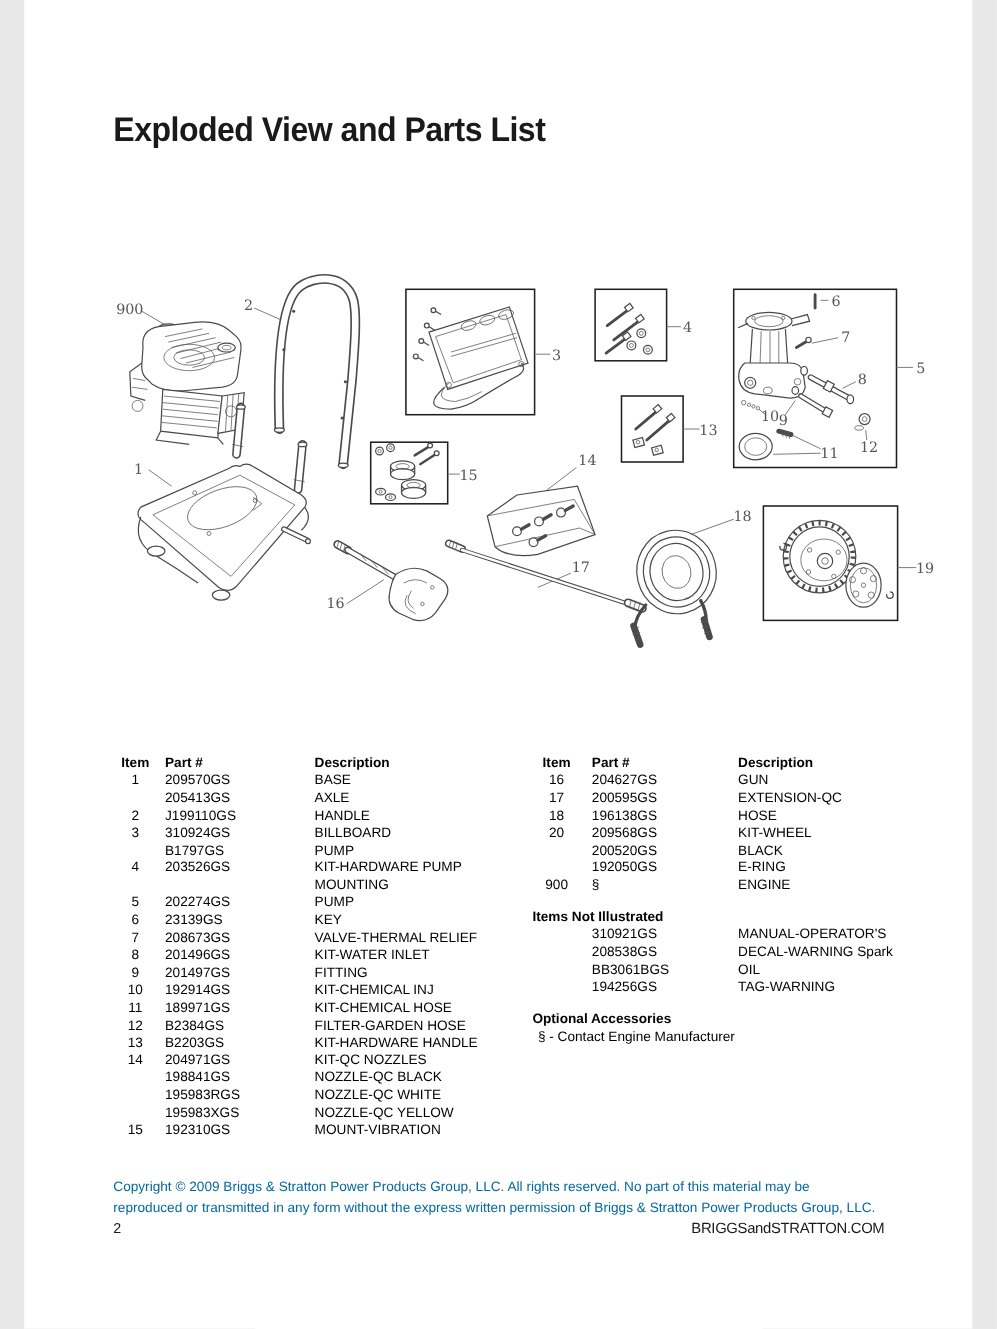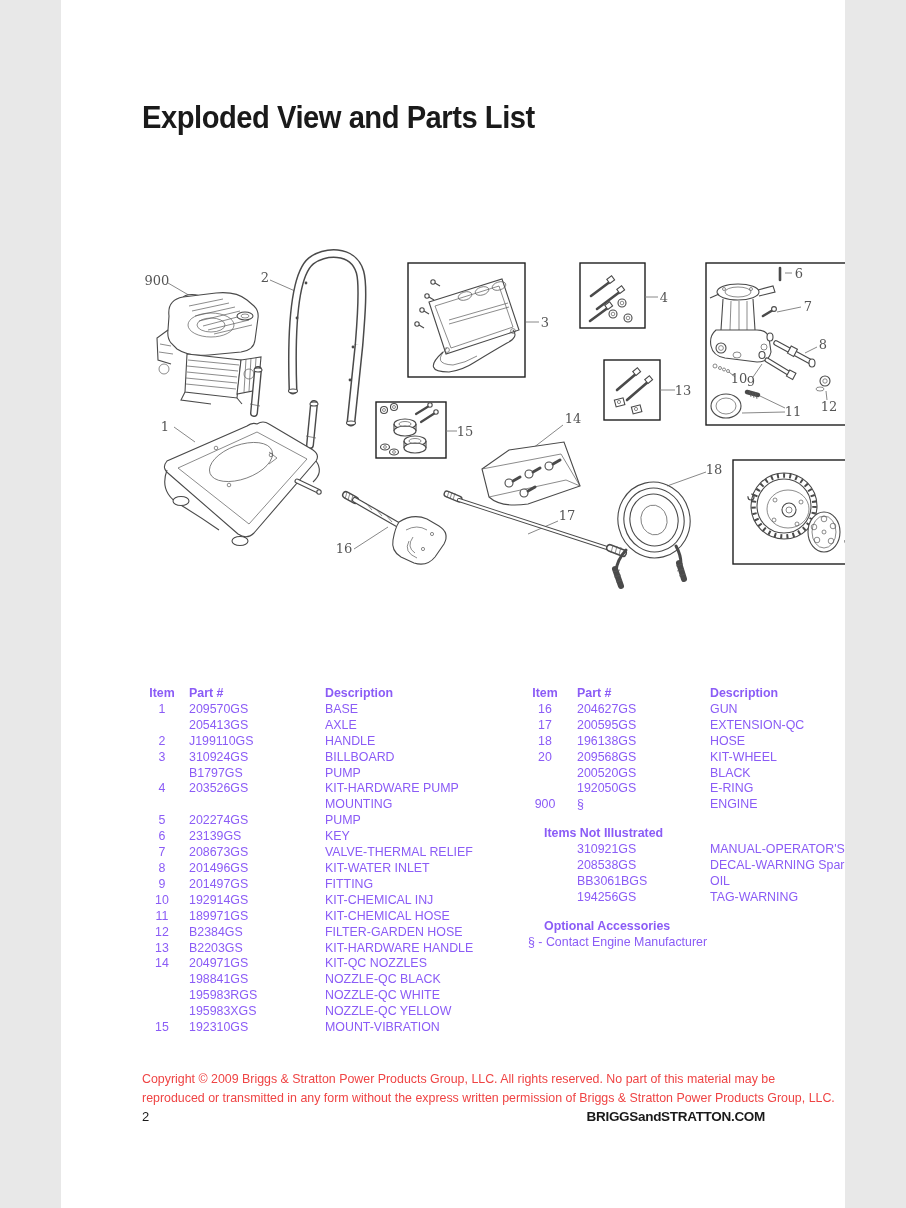--- a/index.html
+++ b/index.html
@@ -1,51 +1,51 @@
 <!DOCTYPE html>
 <html><head>
 <meta charset="utf-8">
 <style>
   html,body{margin:0;padding:0;background:#e8e8e8;}
   .page{
-    position:relative;width:784px;height:1208px;background:#ffffff;
+    position:relative;width:862px;height:1208px;background:#ffffff;
     margin:0 auto;overflow:hidden;
     font-family:"Liberation Sans",sans-serif;color:#1a1a1a;
   }
   .page-title{
     position:absolute;left:81px;top:100px;margin:0;
     font-size:31px;font-weight:bold;letter-spacing:-0.5px;
     transform:scaleX(0.94);transform-origin:left center;white-space:nowrap;
   }
   svg.art{position:absolute;left:0;top:0;}
   svg.art .ln{stroke:#4a4a4a;stroke-width:1.1;fill:none;}
   svg.art .lnthin{stroke:#5a5a5a;stroke-width:0.7;fill:none;}
   svg.art .fillw{fill:#ffffff;}
   svg.art .box{fill:#ffffff;stroke:#1f1f1f;stroke-width:1.4;}
   svg.art .leader{stroke:#7a7a7a;stroke-width:0.9;fill:none;}
   svg.art text.callout{font-family:"DejaVu Serif",serif;font-size:13px;fill:#555;}
   svg.art .tube-o{stroke:#4a4a4a;fill:none;stroke-linecap:round;}
   svg.art .tube-i{stroke:#ffffff;fill:none;stroke-linecap:round;}
 
-  .parts-col{position:absolute;font-size:12.4px;line-height:15.9px;color:#8b5cf6;}
+  .parts-col{position:absolute;font-size:12.4px;line-height:15.9px;color:#000000;}
   .col-left{left:84px;top:686px;width:372px;}
   .col-right{left:462px;top:686px;width:368px;}
   .tr{display:flex;}
   .thead{font-weight:bold;}
   .c-item{width:34px;text-align:center;flex:none;}
   .c-part{width:88px;margin-left:10px;flex:none;}
   .c-desc{flex:1;padding-left:48px;}
   .col-right .c-item{width:44px;}
   .col-right .c-part{width:85px;margin-left:10px;}
-  .sect-title{font-weight:bold;margin-top:13px;margin-left:21px;}
+  .sect-title{font-weight:bold;margin-top:13px;margin-left:0;}
   .footnote{margin-left:5px;}
 
-  .copyright{position:absolute;left:81px;top:1070px;width:748px;font-size:12.4px;line-height:19px;color:#ef4444;}
+  .copyright{position:absolute;left:81px;top:1070px;width:748px;font-size:12.4px;line-height:19px;color:#0369a1;}
   .page-num{position:absolute;left:81px;top:1109px;font-size:13px;}
-  .site{position:absolute;right:80px;top:1109px;font-size:13.5px;font-weight:bold;letter-spacing:-0.3px;}
+  .site{position:absolute;right:80px;top:1109px;font-size:13.5px;font-weight:normal;letter-spacing:-0.3px;}
 </style>
 </head>
 <body>
 
 <div class="page">
 
   <h1 class="page-title">Exploded View and Parts List</h1>
 
   <svg class="art" width="906" height="1208" viewBox="0 0 906 1208" aria-hidden="true">
 

